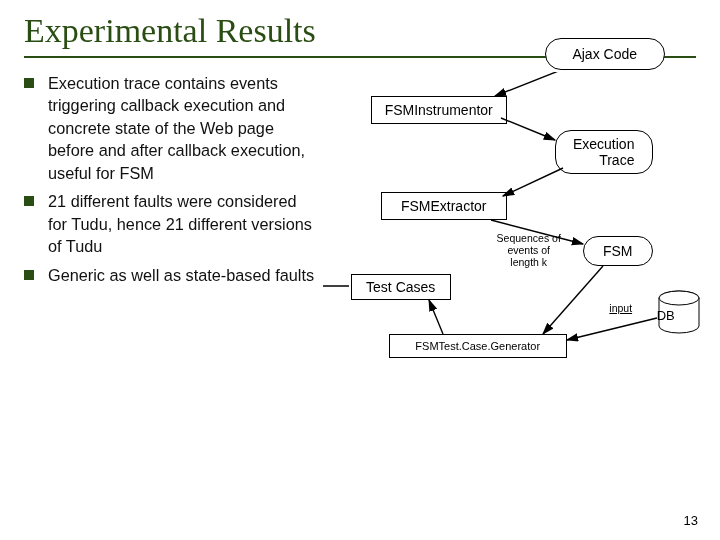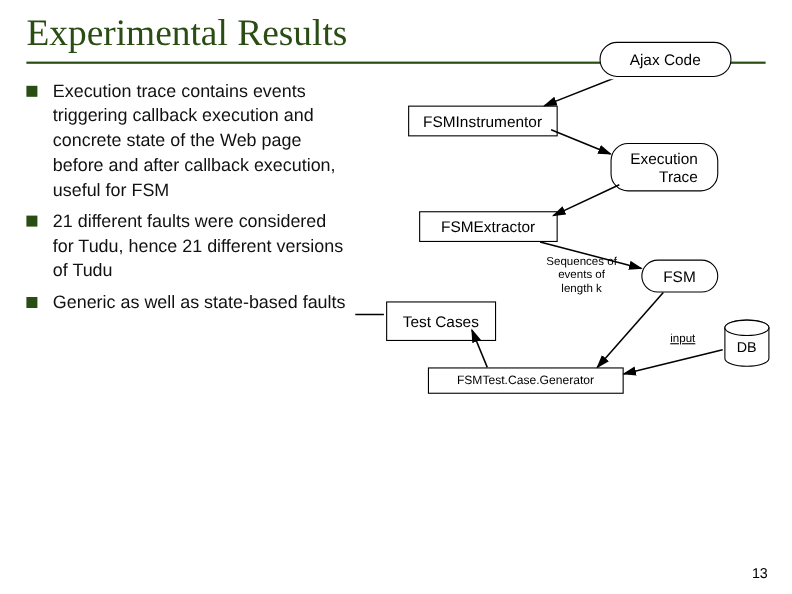--- a/index.html
+++ b/index.html
@@ -127,33 +127,33 @@
 Trace</div>
 
       <div class="box" style="left:58px; top:120px; width:126px; height:28px;">FSMExtractor</div>
 
       <div class="label-plain smalltext" style="left:170px; top:160px; width:72px; white-space:pre-line;">Sequences of
 events of
 length k</div>
 
       <div class="box rounded" style="left:260px; top:164px; width:70px; height:30px;">FSM</div>
 
-      <div class="box" style="left:28px; top:202px; width:100px; height:36px;">Test Cases</div>
+      <div class="box" style="left:28px; top:202px; width:100px; height:26px;">Test Cases</div>
 
       <div class="box" style="left:66px; top:262px; width:178px; height:24px; font-size:11px;">FSMTest.Case.Generator</div>
 
       <div class="label-plain" style="left:278px; top:230px; width:40px;text-decoration:underline;">input</div>
 
       <div style="position:absolute; left:334px; top:218px; width:44px; height:44px;">
         <svg width="44" height="44" viewBox="0 0 44 44">
           <ellipse cx="22" cy="8" rx="20" ry="7" fill="#fff" stroke="#000"></ellipse>
           <path d="M2 8 L2 36 A20 7 0 0 0 42 36 L42 8" fill="#fff" stroke="#000"></path>
           <ellipse cx="22" cy="8" rx="20" ry="7" fill="#fff" stroke="#000"></ellipse>
         </svg>
-        <div style="position:absolute; left:0; top:18px; width:44px; text-align:center; font-size:13px;">DB</div>
+        <div style="position:absolute; left:0; top:18px; width:44px; font-size:13px;">DB</div>
       </div>
 
       <svg class="arrows">
         <defs>
           <marker id="ah" markerWidth="10" markerHeight="10" refX="8" refY="3" orient="auto">
             <path d="M0,0 L9,3 L0,6 Z" fill="#000"></path>
           </marker>
         </defs>
 
         <line x1="282" y1="-52" x2="282" y2="-36" stroke="#000" stroke-width="1.4" marker-end="url(#ah)"></line>

